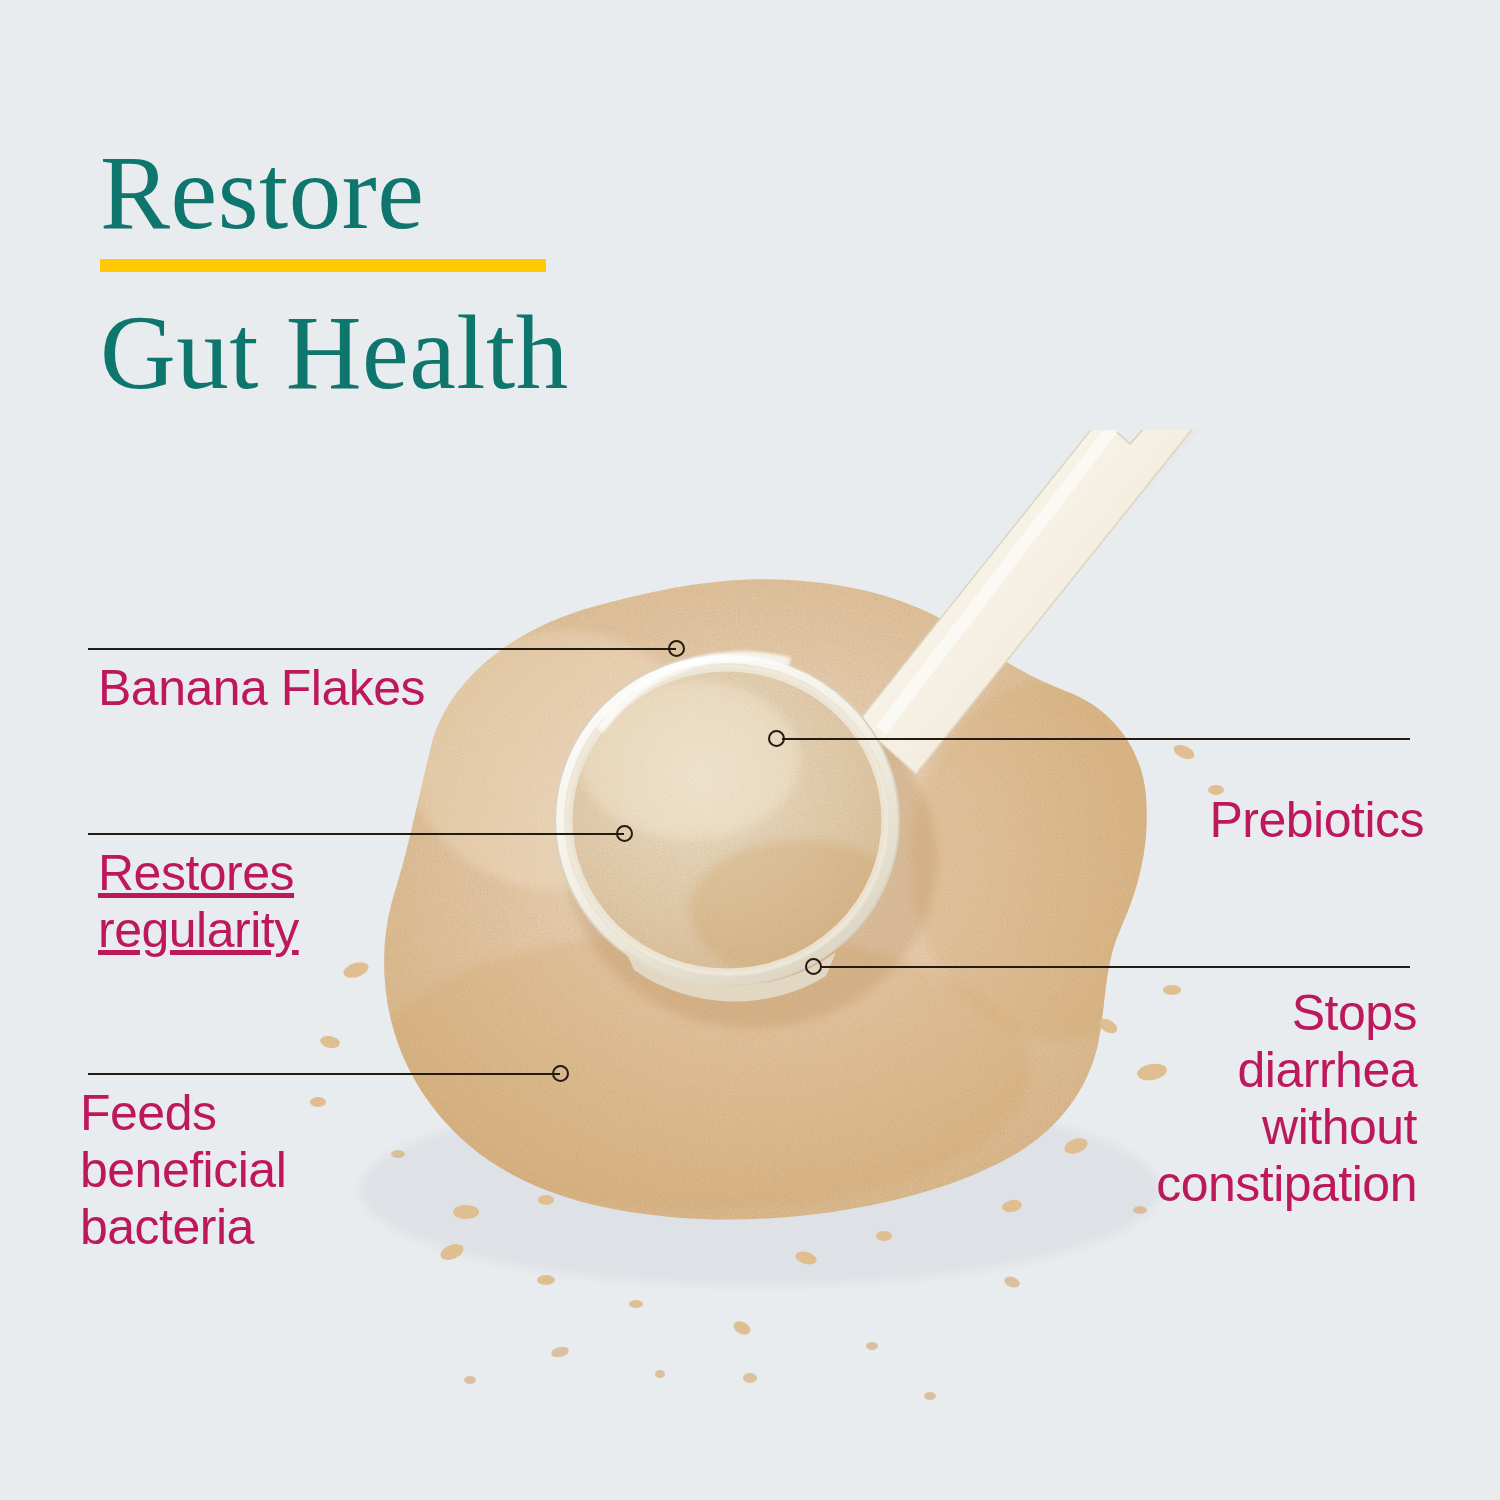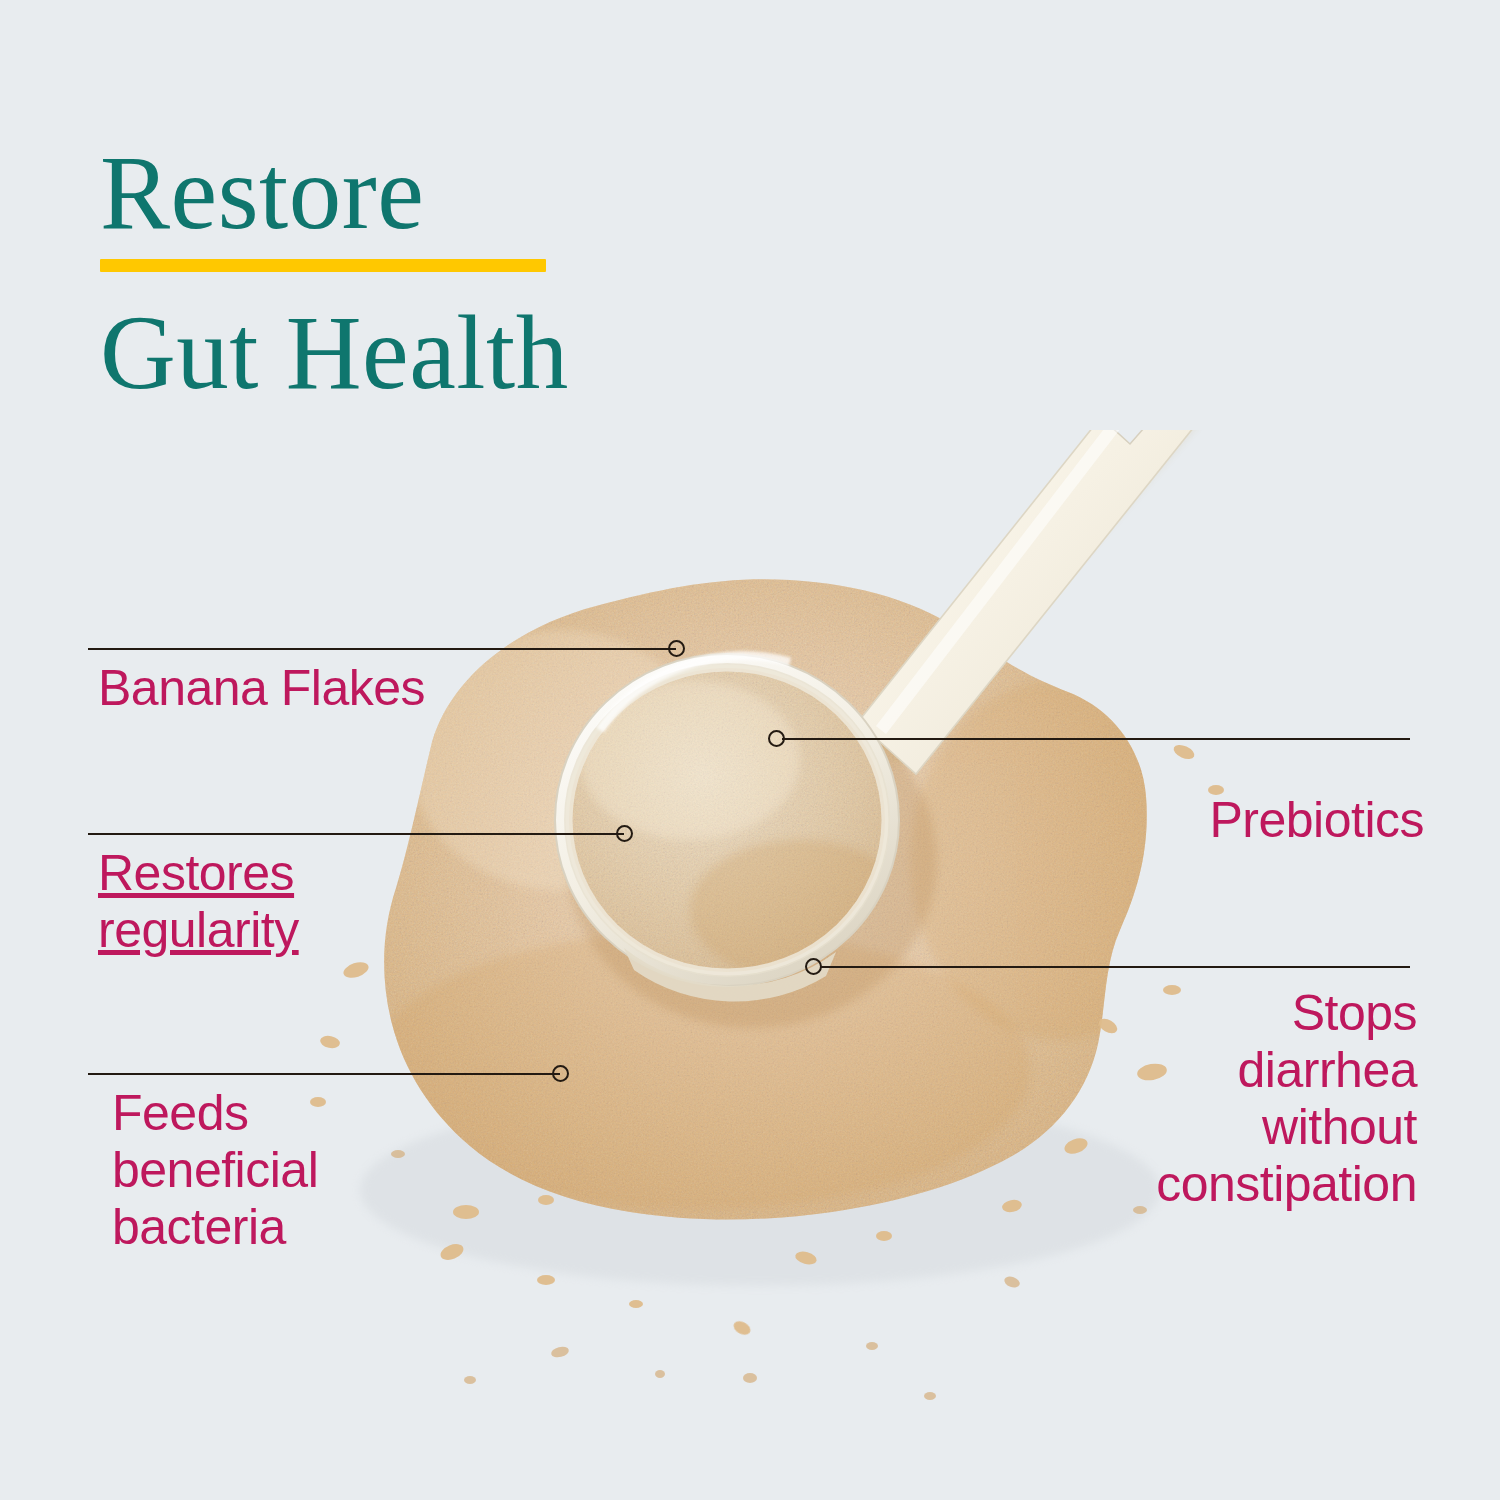--- a/index.html
+++ b/index.html
@@ -74,21 +74,21 @@
     color:#be185d;
     white-space:pre-line;
     letter-spacing:-0.5px;
   }
   .label-left  { text-align:left; }
   .label-right { text-align:right; }
 
   
   #lbl-banana    { left:98px;  top:660px; }
   #lbl-restores  { left:98px;  top:845px;text-decoration:underline; }
-  #lbl-feeds     { left:112px;  top:1085px; }
+  #lbl-feeds     { left:80px;  top:1085px; }
   #lbl-prebiotic { right:76px; top:752px;margin-top:40px; }
   #lbl-stops     { right:83px; top:985px; }
 </style>
 </head>
 <body>
 
 <div id="stage">
 
   <div class="heading-block">
     <div class="title-line title-line-1">Restore</div>

